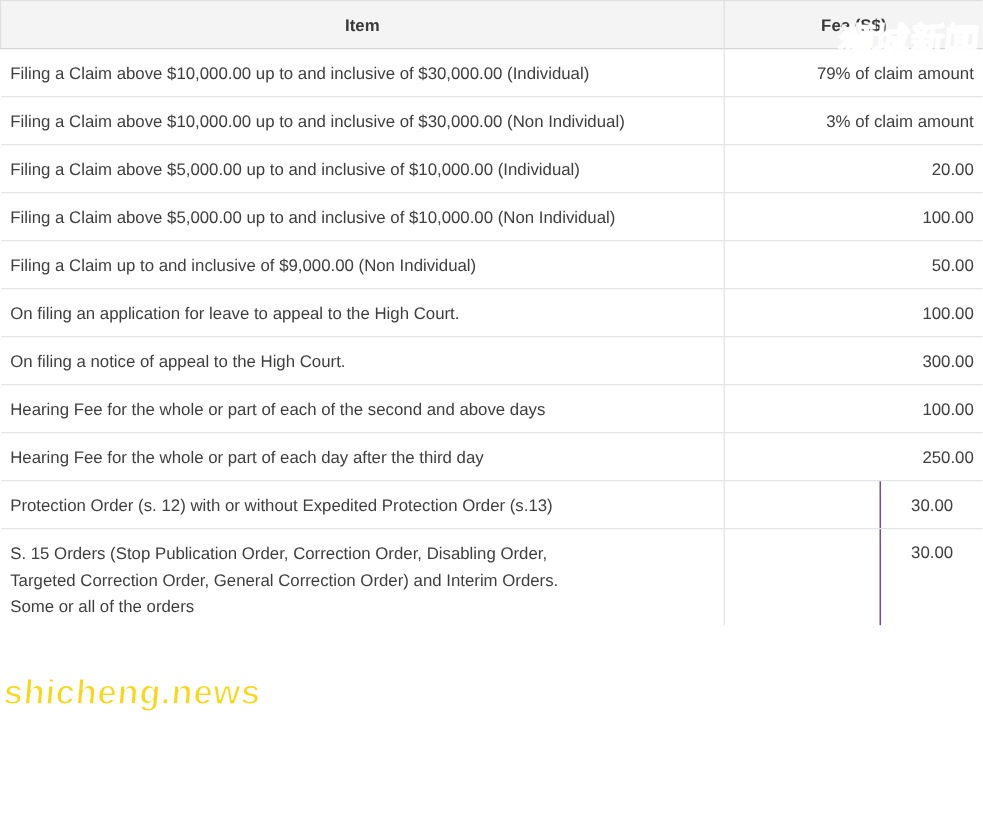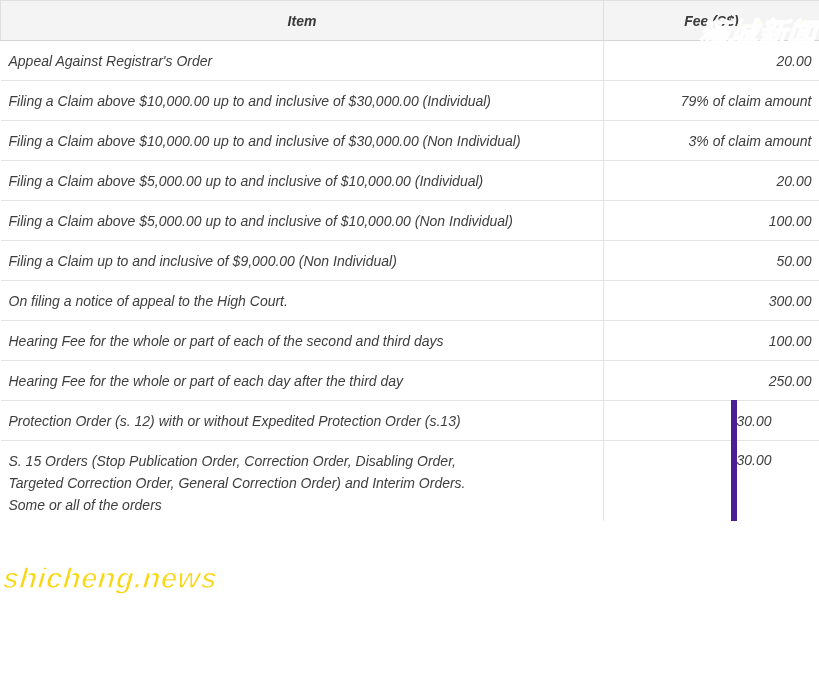--- a/index.html
+++ b/index.html
@@ -3,21 +3,20 @@
 <meta charset="utf-8">
 <style>
   * { margin:0; padding:0; box-sizing:border-box; }
   body { background:#ffffff; }
   .screen {
     position:relative;
     width:819px; height:597px;
     overflow:hidden;
     background:#ffffff;
     font-family:"Liberation Sans", sans-serif;
-    font-style:italic;
   }
   table.fee-table {
     width:819px;
     border-collapse:collapse;
     table-layout:fixed;
   }
   col.c-item { width:603px; }
   col.c-mid  { width:130px; }
   col.c-fee  { width:86px; }
 
@@ -37,21 +36,21 @@
     font-size:14px;
     color:#3e3e3e;
     border-bottom:1px solid #e4e4e4;
     vertical-align:middle;
     overflow:hidden;
     white-space:normal;
   }
   td.item { text-align:left; padding-left:8px; padding-right:10px; }
   td.fee  { text-align:right; padding-right:8px; border-left:1px solid #e4e4e4; }
   td.mid  { border-left:1px solid #e4e4e4; }
-  td.fee-c{ text-align:left; border-left:6px solid #4c1d95; }
+  td.fee-c{ text-align:center; border-left:1px solid #4c1d95; }
 
   tr.tall td {
     height:80px;
     vertical-align:top;
     border-bottom:none;
     padding-top:9px;
   }
   tr.tall td.item .para { max-width:505px; line-height:22px; }
   tr.tall td.item .note { line-height:22px; }
   tr.tall td.fee-c { padding-top:11px; }
@@ -90,49 +89,49 @@
         <col class="c-fee">
       </colgroup>
     <thead>
       <tr>
         <th>Item</th>
         <th colspan="2">Fee (S$)</th>
       </tr>
     </thead>
     <tbody>
       <tr>
-        <td class="item">Appeal Against Registrar's Order</td>
-        <td class="fee" colspan="2">20.00</td>
-      </tr>
-      <tr>
         <td class="item">Filing a Claim above $10,000.00 up to and inclusive of $30,000.00 (Individual)</td>
         <td class="fee" colspan="2">79% of claim amount</td>
       </tr>
       <tr>
         <td class="item">Filing a Claim above $10,000.00 up to and inclusive of $30,000.00 (Non Individual)</td>
         <td class="fee" colspan="2">3% of claim amount</td>
       </tr>
       <tr>
         <td class="item">Filing a Claim above $5,000.00 up to and inclusive of $10,000.00 (Individual)</td>
         <td class="fee" colspan="2">20.00</td>
       </tr>
       <tr>
         <td class="item">Filing a Claim above $5,000.00 up to and inclusive of $10,000.00 (Non Individual)</td>
         <td class="fee" colspan="2">100.00</td>
       </tr>
       <tr>
         <td class="item">Filing a Claim up to and inclusive of $9,000.00 (Non Individual)</td>
         <td class="fee" colspan="2">50.00</td>
       </tr>
       <tr>
+        <td class="item">On filing an application for leave to appeal to the High Court.</td>
+        <td class="fee" colspan="2">100.00</td>
+      </tr>
+      <tr>
         <td class="item">On filing a notice of appeal to the High Court.</td>
         <td class="fee" colspan="2">300.00</td>
       </tr>
       <tr>
-        <td class="item">Hearing Fee for the whole or part of each of the second and third days</td>
+        <td class="item">Hearing Fee for the whole or part of each of the second and above days</td>
         <td class="fee" colspan="2">100.00</td>
       </tr>
       <tr>
         <td class="item">Hearing Fee for the whole or part of each day after the third day</td>
         <td class="fee" colspan="2">250.00</td>
       </tr>
       <tr>
         <td class="item">Protection Order (s. 12) with or without Expedited Protection Order (s.13)</td>
         <td class="mid"></td>
         <td class="fee-c">30.00</td>

